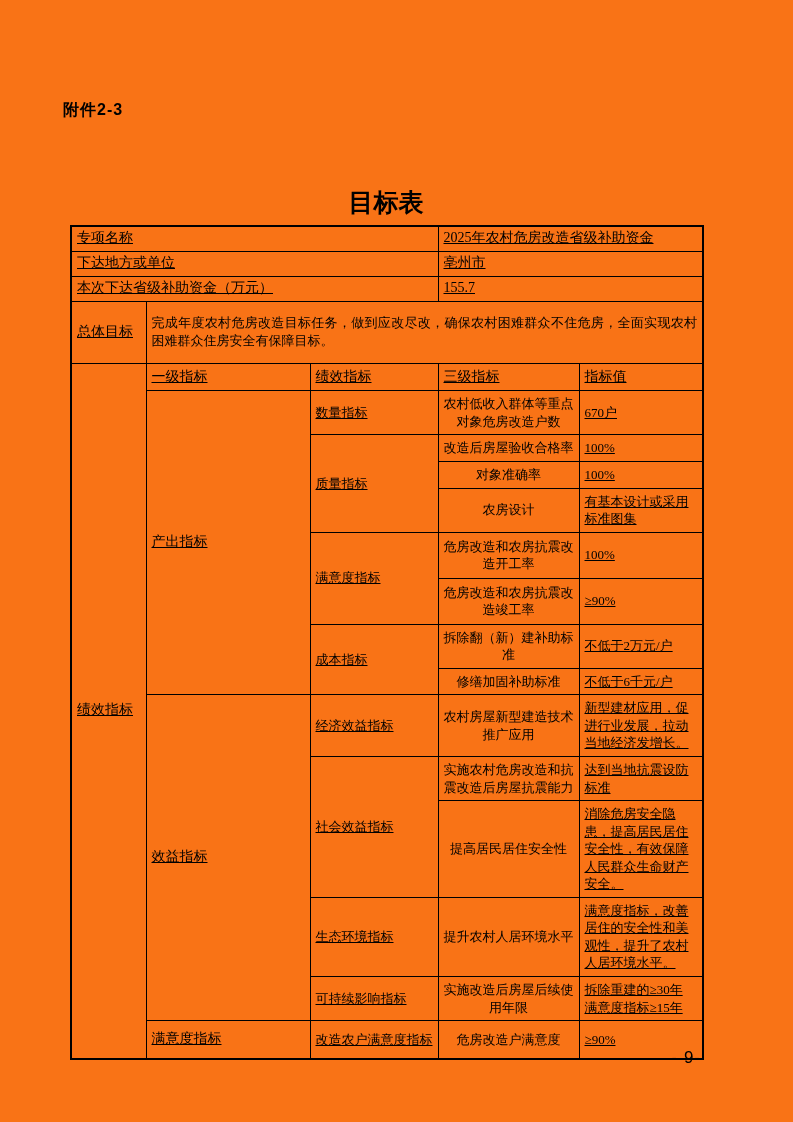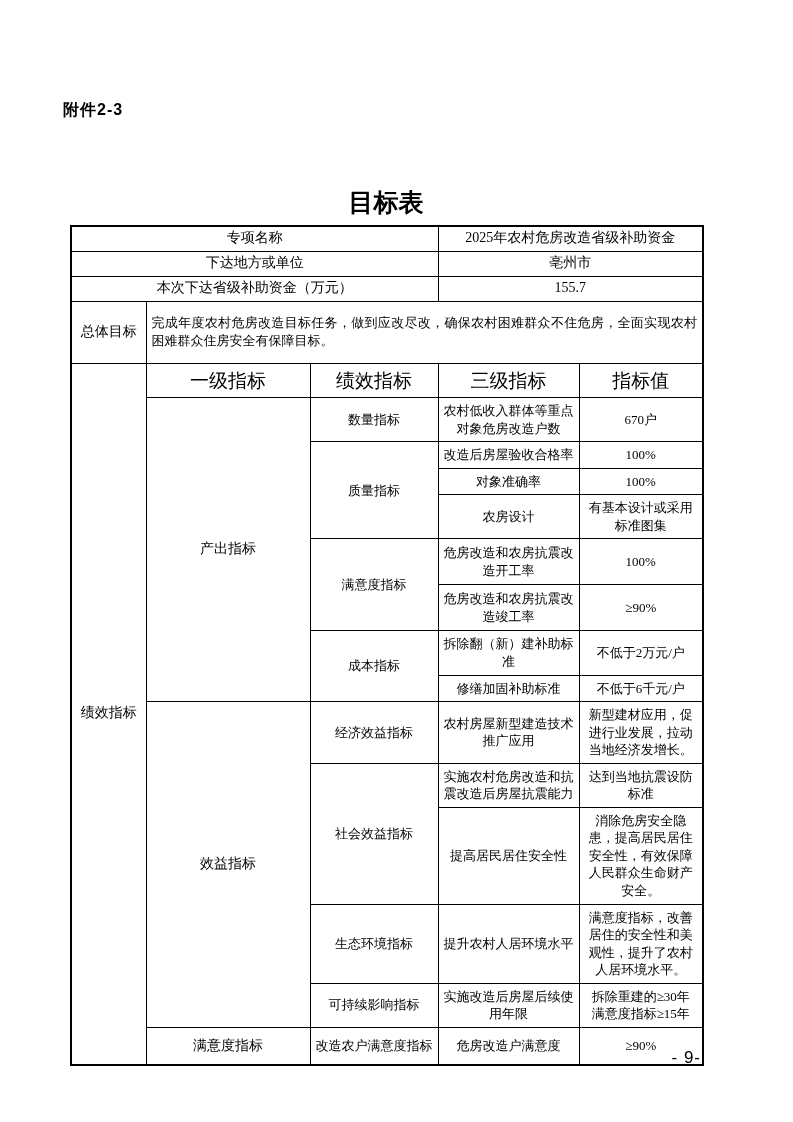--- a/index.html
+++ b/index.html
@@ -1,20 +1,20 @@
 <!DOCTYPE html>
 <html lang="zh"><head>
 <meta charset="utf-8">
 <style>
   html,body{margin:0;padding:0;background:#e8e8e8;}
   .page{
     position:relative;
     width:793px;height:1122px;
     margin:0 auto;
-    background:#ffffff;
+    background:#f97316;
     font-family:"Liberation Serif","DejaVu Serif",serif;
     color:#000;
     overflow:hidden;
     box-sizing:border-box;
   }
   .attachment{
     position:absolute;left:63px;top:100px;
     font-family:"Liberation Sans","DejaVu Sans",sans-serif;
     font-weight:bold;font-size:16px;letter-spacing:1px;
   }
@@ -30,23 +30,23 @@
     font-size:13px;line-height:1.35;
   }
   table.main td{
     border:1px solid #000;
     padding:4px 5px;
     vertical-align:middle;
     box-sizing:border-box;
     word-break:break-all;
   }
   table.main{border:2px solid #000;}
-  td.c{text-align:center;}
+  td.c{text-decoration:underline;}
   td.lbl{font-size:14px;}
-  td.hdr{font-size:19px;border-bottom-width:2px;}
+  td.hdr{font-size:14px;border-bottom-width:2px;}
   td.goal{text-align:justify;padding:6px 8px;margin-top:28px;}
   td.l3{text-align:center;}
   tr.info td{height:25px;padding:2px 5px;}
   .pagenum{
     position:absolute;right:92px;top:1048px;
     font-family:"Liberation Sans","DejaVu Sans",sans-serif;
     font-size:17px;letter-spacing:1px;
   }
 </style>
 </head>

